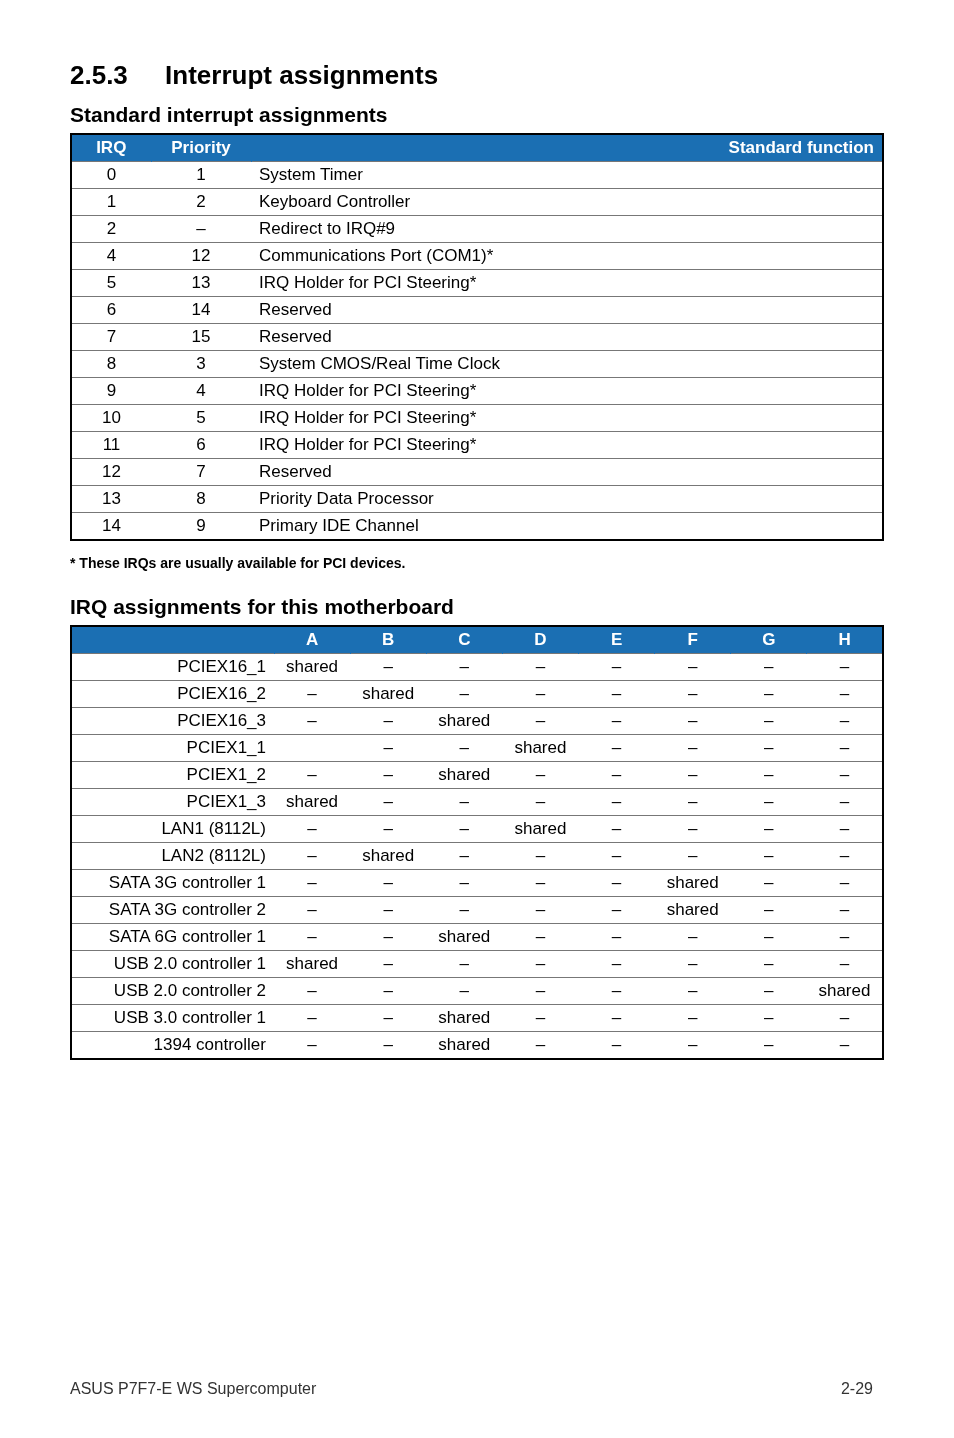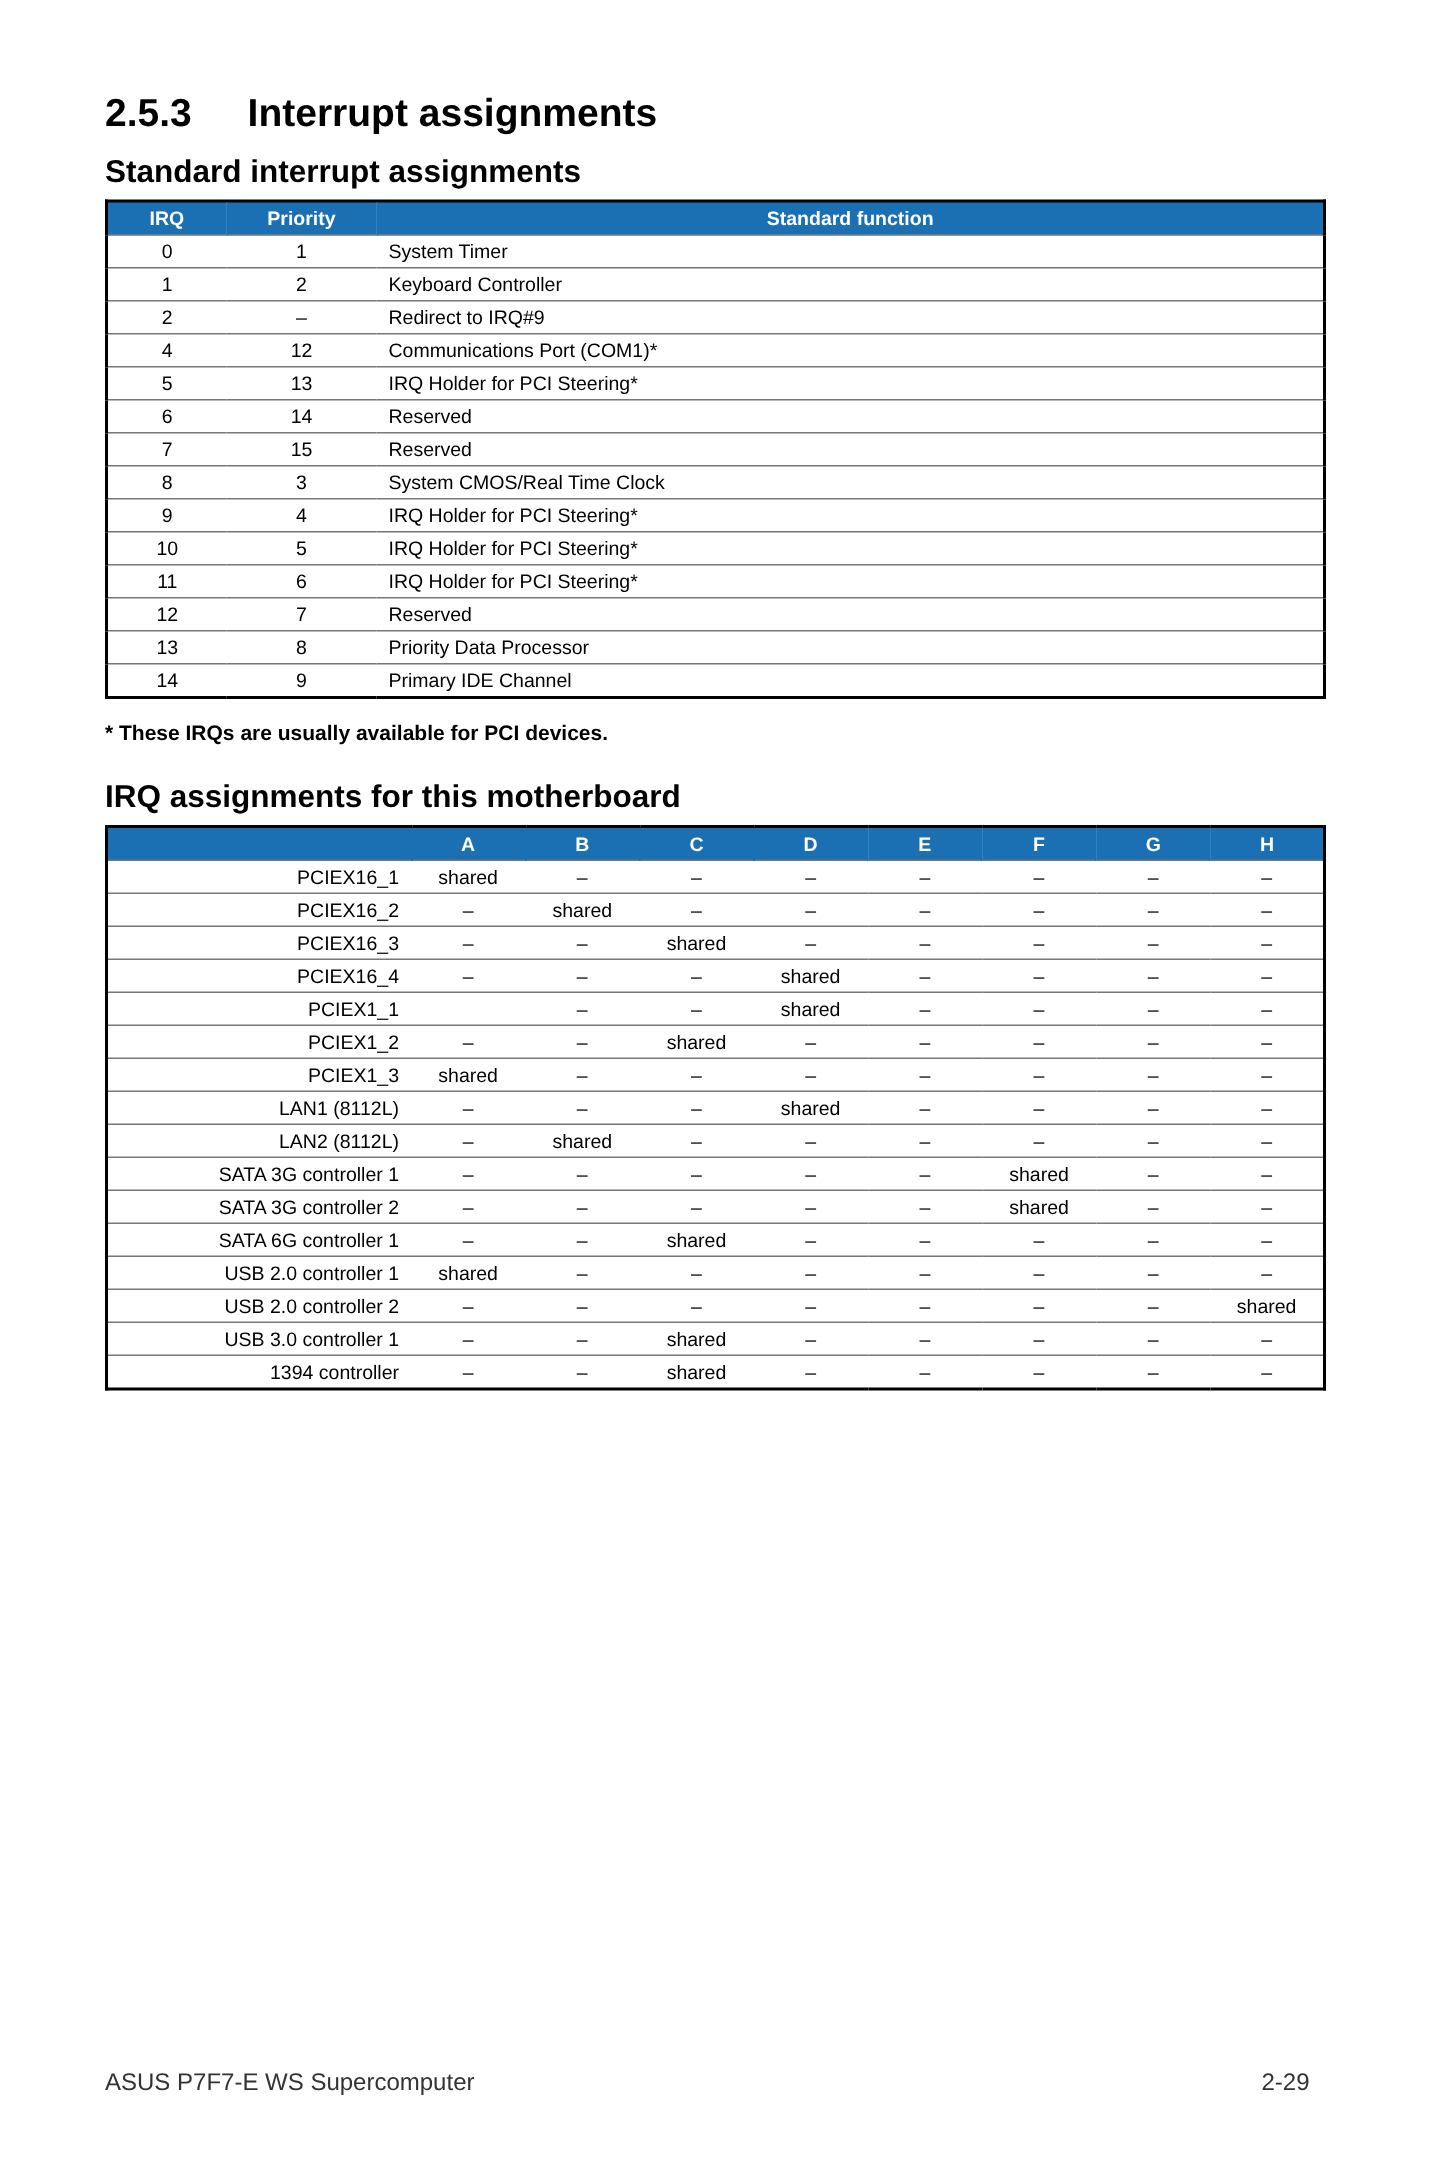--- a/index.html
+++ b/index.html
@@ -19,29 +19,29 @@
   }
   .section-number { margin-right: 30px; }
   .sub-heading {
     font-size: 21px;
     font-weight: bold;
     margin-bottom: 6px;
   }
   table {
     border-collapse: collapse;
     width: 100%;
-    font-size: 13px;
+    font-size: 17px;
   }
   table.t1 { margin-bottom: 14px; }
   table.t2 { margin-bottom: 30px; }
   th {
     background: #1b6fb3;
     color: #ffffff;
     font-weight: bold;
-    text-align: center;
+    text-align: right;
     padding: 3px 8px;
     border-right: 1px solid #1b6fb3;
     border-top: 2px solid #000;
   }
   .t1 th:nth-child(1), .t1 th:nth-child(2) { text-align: center; }
   td {
     padding: 3px 8px;
     border-top: 1px solid #777;
   }
   .t1 td:nth-child(1), .t1 td:nth-child(2) { text-align: center; }
@@ -215,31 +215,20 @@
         <td>–</td>
         <td>–</td>
         <td>shared</td>
         <td>–</td>
         <td>–</td>
         <td>–</td>
         <td>–</td>
         <td>–</td>
       </tr>
       <tr>
-        <td>PCIEX16_4</td>
-        <td>–</td>
-        <td>–</td>
-        <td>–</td>
-        <td>shared</td>
-        <td>–</td>
-        <td>–</td>
-        <td>–</td>
-        <td>–</td>
-      </tr>
-      <tr>
         <td>PCIEX1_1</td>
         <td></td>
         <td>–</td>
         <td>–</td>
         <td>shared</td>
         <td>–</td>
         <td>–</td>
         <td>–</td>
         <td>–</td>
       </tr>

